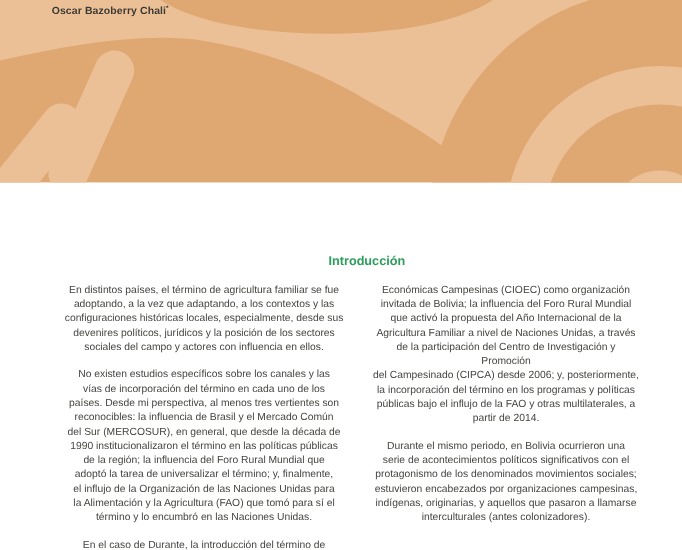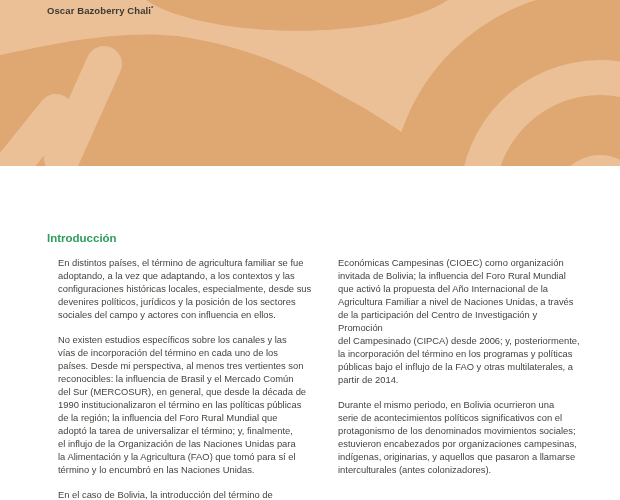--- a/index.html
+++ b/index.html
@@ -26,20 +26,21 @@
     font-size: 9.5px;
     font-weight: bold;
     letter-spacing: 0.1px;
     color: #3a3933;
   }
   .author sup { font-size: 6px; }
   .content {
     position: absolute;
     top: 166px; left: 0; right: 0; bottom: 0;
     padding-top: 66px;
+    text-align: center;
   }
   .section-heading {
     margin: 0 0 12px 47px;
     font-size: 11.5px;
     font-weight: bold;
     color: #2E9E5C;
   }
   .columns {
     display: flex;
     gap: 14px;
@@ -95,21 +96,21 @@
 vías de incorporación del término en cada uno de los
 países. Desde mi perspectiva, al menos tres vertientes son
 reconocibles: la influencia de Brasil y el Mercado Común
 del Sur (MERCOSUR), en general, que desde la década de
 1990 institucionalizaron el término en las políticas públicas
 de la región; la influencia del Foro Rural Mundial que
 adoptó la tarea de universalizar el término; y, finalmente,
 el influjo de la Organización de las Naciones Unidas para
 la Alimentación y la Agricultura (FAO) que tomó para sí el
 término y lo encumbró en las Naciones Unidas.</p>
-        <p>En el caso de Bolivia, la introducción del término de</p>
+        <p>En el caso de Durante, la introducción del término de</p>
       </div>
       <div class="col right">
         <p>Económicas Campesinas (CIOEC) como organización
 invitada de Bolivia; la influencia del Foro Rural Mundial
 que activó la propuesta del Año Internacional de la
 Agricultura Familiar a nivel de Naciones Unidas, a través
 de la participación del Centro de Investigación y Promoción
 del Campesinado (CIPCA) desde 2006; y, posteriormente,
 la incorporación del término en los programas y políticas
 públicas bajo el influjo de la FAO y otras multilaterales, a

